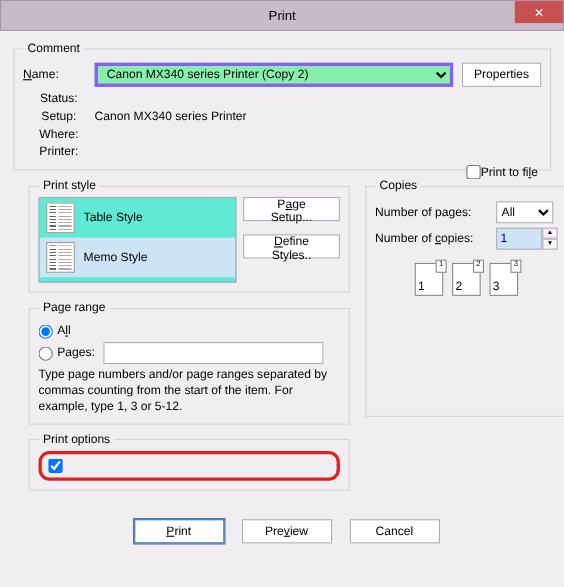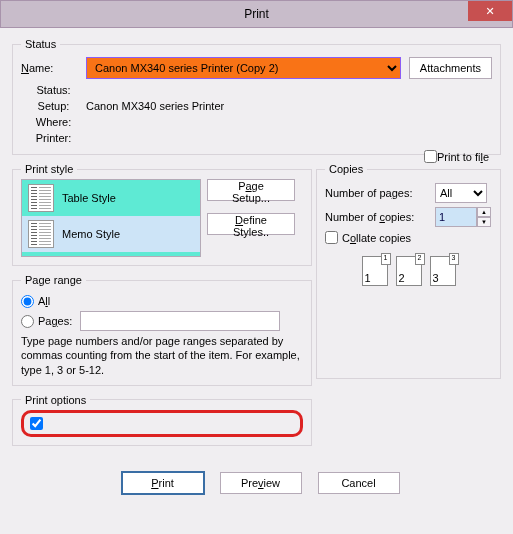--- a/index.html
+++ b/index.html
@@ -11,30 +11,30 @@
 
 .dialog-body { padding: 10px 12px; }
 
 fieldset { border: 1px solid #d8d3d9; padding: 4px 8px 8px 8px; margin-bottom: 8px; }
 legend { padding: 0 4px; color: #000; }
 
 .row { display: flex; align-items: center; margin: 3px 0; }
 .label { display: inline-block; width: 65px; }
 .underline { text-decoration: underline; text-decoration-thickness: 1px; text-underline-offset: 1px; }
 
-select.printer-select { flex: 1; height: 22px; border: 1px solid #8b5cf6; background: #f97316; padding: 0 4px; }
+select.printer-select { flex: 1; height: 22px; border: 3px solid #8b5cf6; background: #86efac; padding: 0 4px; }
 .btn { height: 22px; border: 1px solid #b5aab7; background: #fff; padding: 0 10px; cursor: pointer; margin-left: 8px; min-width: 70px; }
 
 .info-grid { margin-top: 2px; }
 .info-row { display: flex; align-items: center; height: 16px; text-align: center; }
 .info-row .label { width: 65px; }
 
 .print-to-file { position: absolute; right: 24px; top: 150px; display: flex; align-items: center; gap: 0; }
 
-.columns { display: flex; gap: 4px; }
+.columns { display: flex; gap: 14px; margin-left: 14px; }
 .left-col { width: 300px; }
 .right-col { flex: 1; }
 
 .style-area { display: flex; gap: 6px; }
 .style-list { border: 1px solid #b5aab7; background: #5eead4; height: 78px; width: 180px; overflow: hidden; }
 .style-item { display: flex; align-items: center; height: 36px; padding: 0 6px; gap: 8px; cursor: pointer; }
 .style-item.selected { background: #cde4f7; }
 .style-icon { width: 26px; height: 28px; border: 1px solid #999; background: #fff; position: relative; }
 .style-icon::before { content: ""; position: absolute; left: 2px; top: 2px; width: 6px; height: 24px; background: repeating-linear-gradient(#666 0 1px, transparent 1px 3px); }
 .style-icon::after { content: ""; position: absolute; left: 10px; top: 2px; right: 2px; height: 24px; background: repeating-linear-gradient(#aaa 0 1px, transparent 1px 3px); }
@@ -75,27 +75,27 @@
 <div class="titlebar">
   <div class="title">Print</div>
   <div class="close">
       <span>✕</span>
     </div>
 </div>
 
 <div class="dialog-body">
 
   <fieldset>
-    <legend>Status</legend>
+    <legend>Comment</legend>
     <div class="row">
       <span class="label"><span class="underline">N</span>ame:</span>
       <select class="printer-select">
         <option>Canon MX340 series Printer (Copy 2)</option>
       </select>
-      <button class="btn">Attachments</button>
+      <button class="btn">Properties</button>
     </div>
     <div class="info-grid">
       <div class="info-row">
           <span class="label">Status:</span>
           <span></span>
         </div>
       <div class="info-row">
           <span class="label">Setup:</span>
           <span>Canon MX340 series Printer</span>
         </div>
@@ -177,25 +177,20 @@
           <span class="clabel">Number of <span class="underline">c</span>opies:</span>
 
           <div class="spinner">
             <input type="text" class="hl" value="1" style="">
             <div class="spin-btns">
               <button>▲</button>
               <button>▼</button>
             </div>
           </div>
         </div>
-        <div class="collate">
-          <input type="checkbox" style="">
-          <span>C<span class="underline">o</span>llate copies</span>
-
-        </div>
         <div class="collate-pics">
           <div class="pagepic">
               <span class="sub">1</span>
               <span class="sup">1</span>
             </div>
           <div class="pagepic">
               <span class="sub">2</span>
               <span class="sup">2</span>
             </div>
           <div class="pagepic">

